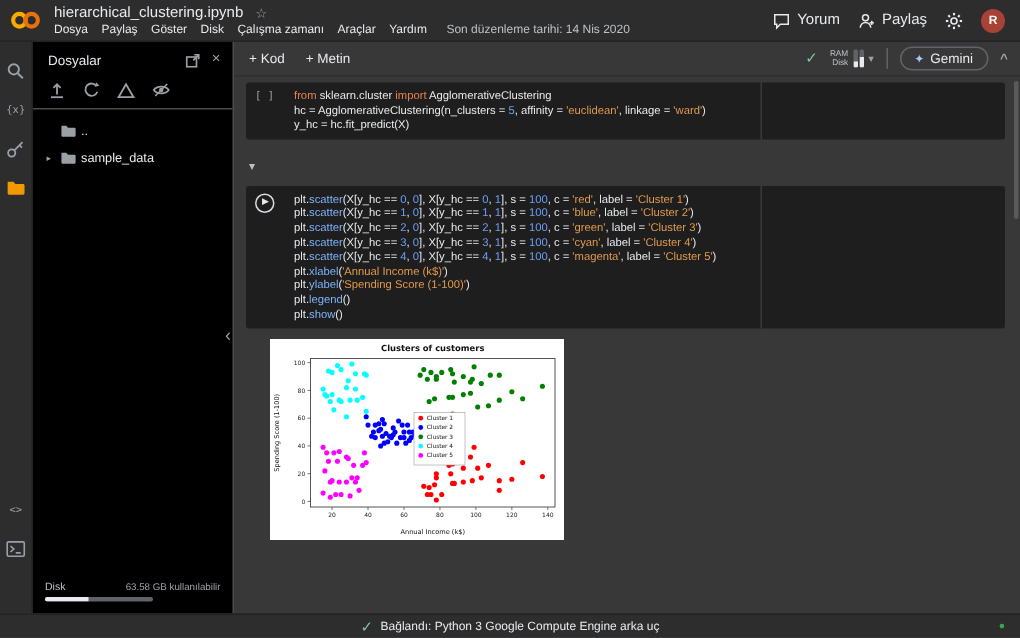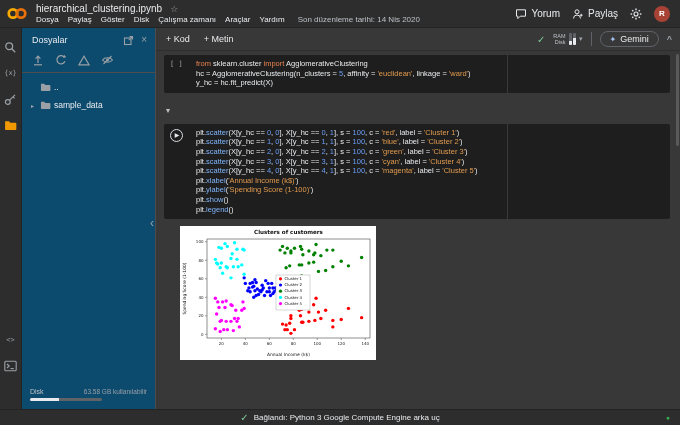--- a/index.html
+++ b/index.html
@@ -16,21 +16,21 @@
 .header-right{margin-left:auto;display:flex;align-items:center;gap:12px}
 .hbtn{display:flex;align-items:center;gap:4px;font-size:10px;background:none;border:none;color:#e8eaed}
 .iconbtn{background:none;border:none;display:flex;align-items:center}
 .avatar{width:16px;height:16px;border-radius:50%;background:#a84235;color:#fff;font-size:8px;font-weight:700;display:flex;align-items:center;justify-content:center}
 
 .middle{flex:1;display:flex;position:relative;min-height:0}
 .iconstrip{width:22px;background:#2d2d2d;border-right:1px solid #232323;display:flex;flex-direction:column;align-items:center;padding:12px 0 36px;gap:12px;flex:0 0 auto}
 .strip-icon{width:14px;height:14px;display:flex;align-items:center;justify-content:center;color:#9aa0a6;background:none;border:none;padding:0}
 .strip-icon.mono{font-family:"DejaVu Sans Mono",monospace;font-size:7px;color:#9aa0a6}
 .spacer{flex:1}
-.filepanel{width:134px;background:#0c4a6e;border-right:1px solid #4d4d4d;display:flex;flex-direction:column;flex:0 0 auto}
+.filepanel{width:134px;background:#000000;border-right:1px solid #4d4d4d;display:flex;flex-direction:column;flex:0 0 auto}
 .panel-head{height:24px;display:flex;align-items:center;padding:0 8px 0 10px;font-size:9px;gap:7px}
 .ph-title{flex:1}
 .close-x{color:#9aa0a6;font-size:10px;background:none;border:none;line-height:10px}
 .panel-actions{display:flex;align-items:center;gap:11px;padding:2px 10px 6px;border-bottom:1px solid #4d4d4d}
 .tree{padding:7px 4px;display:flex;flex-direction:column;gap:4px}
 .tree-row{display:flex;align-items:center;gap:3px;height:14px;font-size:8.5px;padding-left:5px}
 .tree-chevron{width:6px;color:#9aa0a6;font-size:6px;display:inline-block}
 .tree-label{color:#e8eaed}
 .disk{margin-top:auto;padding:4px 8px 8px;font-size:7px;color:#bdc1c6}
 .disk-row{display:flex;justify-content:space-between;align-items:center;margin-bottom:3px;gap:4px}
@@ -292,22 +292,22 @@
             </button>
           </div>
           <div class="code">
               <div class="code-line"><span class="tk-p">plt.</span><span class="tk-f">scatter</span><span class="tk-p">(X[y_hc == </span><span class="tk-n">0</span><span class="tk-p">, </span><span class="tk-n">0</span><span class="tk-p">], X[y_hc == </span><span class="tk-n">0</span><span class="tk-p">, </span><span class="tk-n">1</span><span class="tk-p">], s = </span><span class="tk-n">100</span><span class="tk-p">, c = </span><span class="tk-s">'red'</span><span class="tk-p">, label = </span><span class="tk-s">'Cluster 1'</span><span class="tk-p">)</span></div>
               <div class="code-line"><span class="tk-p">plt.</span><span class="tk-f">scatter</span><span class="tk-p">(X[y_hc == </span><span class="tk-n">1</span><span class="tk-p">, </span><span class="tk-n">0</span><span class="tk-p">], X[y_hc == </span><span class="tk-n">1</span><span class="tk-p">, </span><span class="tk-n">1</span><span class="tk-p">], s = </span><span class="tk-n">100</span><span class="tk-p">, c = </span><span class="tk-s">'blue'</span><span class="tk-p">, label = </span><span class="tk-s">'Cluster 2'</span><span class="tk-p">)</span></div>
               <div class="code-line"><span class="tk-p">plt.</span><span class="tk-f">scatter</span><span class="tk-p">(X[y_hc == </span><span class="tk-n">2</span><span class="tk-p">, </span><span class="tk-n">0</span><span class="tk-p">], X[y_hc == </span><span class="tk-n">2</span><span class="tk-p">, </span><span class="tk-n">1</span><span class="tk-p">], s = </span><span class="tk-n">100</span><span class="tk-p">, c = </span><span class="tk-s">'green'</span><span class="tk-p">, label = </span><span class="tk-s">'Cluster 3'</span><span class="tk-p">)</span></div>
               <div class="code-line"><span class="tk-p">plt.</span><span class="tk-f">scatter</span><span class="tk-p">(X[y_hc == </span><span class="tk-n">3</span><span class="tk-p">, </span><span class="tk-n">0</span><span class="tk-p">], X[y_hc == </span><span class="tk-n">3</span><span class="tk-p">, </span><span class="tk-n">1</span><span class="tk-p">], s = </span><span class="tk-n">100</span><span class="tk-p">, c = </span><span class="tk-s">'cyan'</span><span class="tk-p">, label = </span><span class="tk-s">'Cluster 4'</span><span class="tk-p">)</span></div>
               <div class="code-line"><span class="tk-p">plt.</span><span class="tk-f">scatter</span><span class="tk-p">(X[y_hc == </span><span class="tk-n">4</span><span class="tk-p">, </span><span class="tk-n">0</span><span class="tk-p">], X[y_hc == </span><span class="tk-n">4</span><span class="tk-p">, </span><span class="tk-n">1</span><span class="tk-p">], s = </span><span class="tk-n">100</span><span class="tk-p">, c = </span><span class="tk-s">'magenta'</span><span class="tk-p">, label = </span><span class="tk-s">'Cluster 5'</span><span class="tk-p">)</span></div>
               <div class="code-line"><span class="tk-p">plt.</span><span class="tk-f">xlabel</span><span class="tk-p">(</span><span class="tk-s">'Annual Income (k$)'</span><span class="tk-p">)</span></div>
               <div class="code-line"><span class="tk-p">plt.</span><span class="tk-f">ylabel</span><span class="tk-p">(</span><span class="tk-s">'Spending Score (1-100)'</span><span class="tk-p">)</span></div>
+              <div class="code-line"><span class="tk-p">plt.</span><span class="tk-f">legend</span><span class="tk-p">()</span></div>
               <div class="code-line"><span class="tk-p">plt.</span><span class="tk-f">show</span><span class="tk-p">()</span></div>
-              <div class="code-line"><span class="tk-p">plt.</span><span class="tk-f">legend</span><span class="tk-p">()</span></div>
             </div>
           <div class="ruler"></div>
         </div>
 
         <div class="output">
           <div class="figure" id="output-chart"><svg viewBox="0 0 196 134" width="196" height="134">
                 <rect x="0" y="0" width="196" height="134" fill="#ffffff"></rect>
                 <text x="108.5" y="8" text-anchor="middle" font-size="5.6" font-weight="bold" fill="#111111">Clusters of customers</text>
                 <line x1="41.38235294117647" y1="112" x2="41.38235294117647" y2="114" stroke="#444444" stroke-width="0.5"></line>
                 <text x="41.38235294117647" y="118.5" text-anchor="middle" font-size="4" fill="#222222">20</text>

